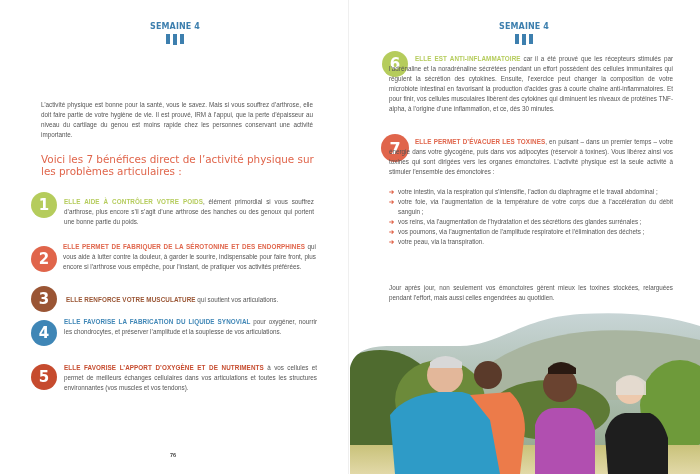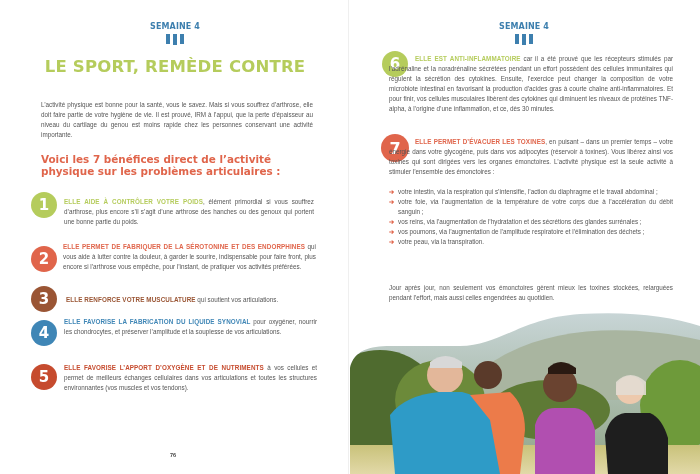--- a/index.html
+++ b/index.html
@@ -16,21 +16,21 @@
   .week-bars { display: flex; justify-content: center; gap: 3px; margin-top: 3px; }
   .week-bars span { display: block; width: 4px; height: 10px; background: #3d7fae; }
   .week-bars span.mid { height: 11px; }
 
   .main-title { position: absolute; left: 20px; top: 58px; width: 310px; text-align: center;
     font-family: "DejaVu Sans", sans-serif; font-weight: bold; color: #b5cc5c; font-size: 16.5px; line-height: 18px; letter-spacing: 0.2px; }
 
   .intro { position: absolute; left: 41px; top: 100px; width: 272px; font-size: 6.3px; line-height: 10px; text-align: justify; color: #555; }
 
   .subhead { position: absolute; left: 41px; top: 154px; width: 280px; font-family: "DejaVu Sans", sans-serif;
-    font-weight: bold; color: #e0654b; font-size: 10.4px; line-height: 11.5px; }
+    font-weight: normal; color: #e0654b; font-size: 10.4px; line-height: 11.5px; }
 
   .benefit { position: absolute; font-size: 6.3px; line-height: 10px; color: #555; text-align: justify; }
   .benefit .lead { font-weight: bold; letter-spacing: 0.1px; }
   .circle { position: absolute; border-radius: 50%; color: #fff; font-family: "DejaVu Sans", sans-serif;
     font-weight: bold; display: flex; align-items: center; justify-content: center; }
 
   .c-green { background: #b5cc5c; }
   .c-orange { background: #e0654b; }
   .c-brown { background: #9a5534; }
   .c-blue { background: #3f86b6; }
@@ -58,21 +58,20 @@
   <div class="week-header" style="left:135px; top:22px;">
     <div class="week-label">SEMAINE 4</div>
     <div class="week-bars">
       <span></span>
         <span class="mid"></span>
         <span></span>
     </div>
   </div>
 
   <div class="main-title">
-    <div>LE SPORT, REMÈDE CONTRE</div>
   </div>
 
   <p class="intro">L’activité physique est bonne pour la santé, vous le savez. Mais si vous souffrez d’arthrose, elle doit faire partie de votre hygiène de vie. Il est prouvé, IRM à l’appui, que la perte d’épaisseur au niveau du cartilage du genou est moins rapide chez les personnes conservant une activité importante.</p>
 
   <h2 class="subhead">Voici les 7 bénéfices direct de l’activité physique sur les problèmes articulaires :</h2>
 
   <div class="circle c-green" style="left:31px; top:192px; width:26px; height:26px; font-size:15px;">
     <span>1</span>
   </div>
   <div class="benefit" style="left:64px; top:197px; width:250px;">

